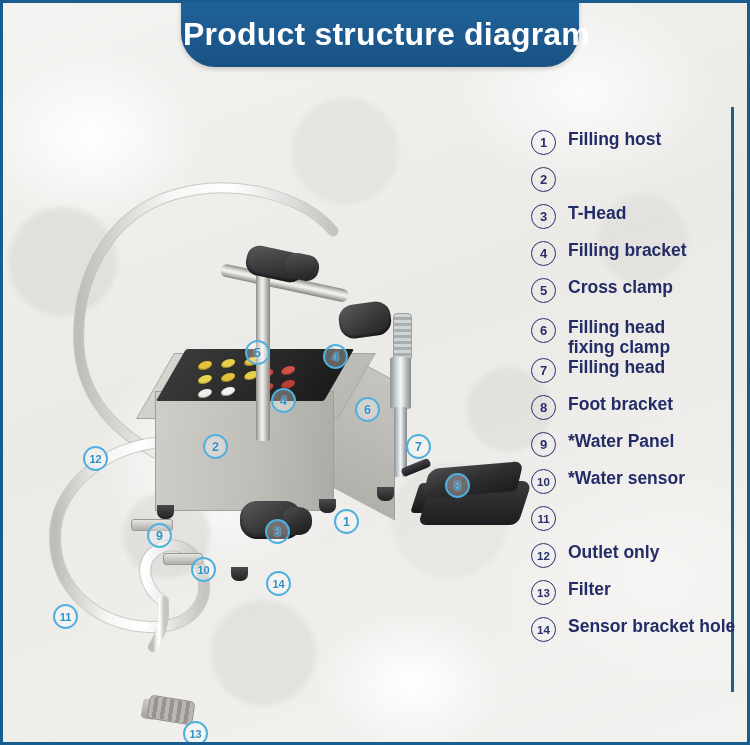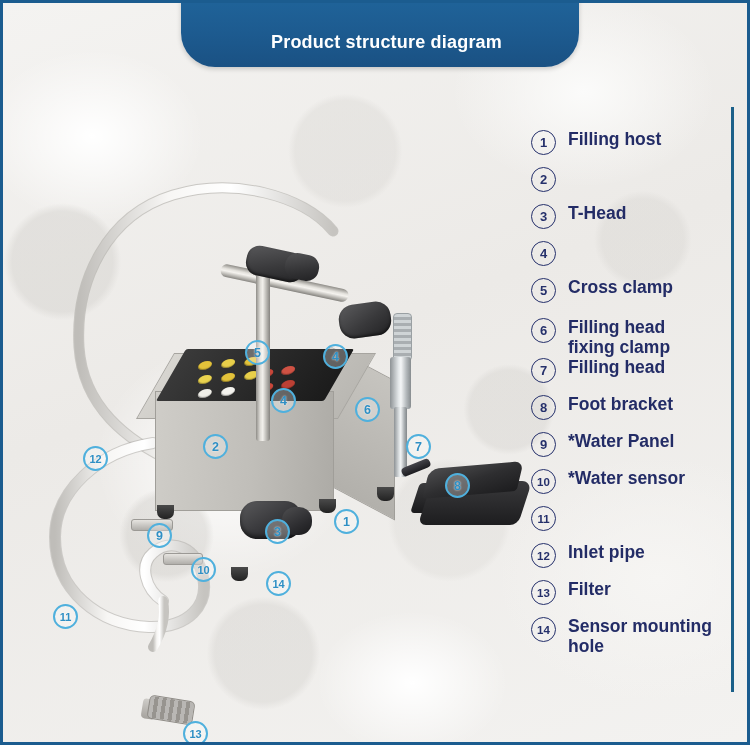--- a/index.html
+++ b/index.html
@@ -40,21 +40,21 @@
   
   #banner{
     position:absolute;left:178px;top:-14px;width:398px;height:78px;
     background:linear-gradient(180deg,#20669c 0%,#1d5b90 55%,#1a5183 100%);
     border-radius:0 0 34px 34px;
     display:flex;align-items:flex-end;justify-content:center;
     padding-bottom:14px;box-sizing:border-box;
     box-shadow:0 2px 5px rgba(0,0,0,.18);
   }
   #banner-title{
-    color:#ffffff;font-size:18px;font-weight:bold;letter-spacing:.2px;
+    color:#ffffff;font-size:32px;font-weight:bold;letter-spacing:.2px;
     white-space:nowrap;
     margin-left:13px;
   }
   
   #legend{
     position:absolute;left:528px;top:126px;width:212px;
   }
   .legend-row{
     position:absolute;left:0;display:flex;align-items:flex-start;
   }
@@ -346,20 +346,21 @@
       </div>
       <div class="legend-row" style="top: 37px;">
         <div class="lg-num">2</div>
       </div>
       <div class="legend-row" style="top: 74px;">
         <div class="lg-num">3</div>
         <div class="lg-label">T-Head</div>
       </div>
       <div class="legend-row" style="top: 111px;">
         <div class="lg-num">4</div>
+        <div class="lg-label">Filling bracket</div>
       </div>
       <div class="legend-row" style="top: 148px;">
         <div class="lg-num">5</div>
         <div class="lg-label">Cross clamp</div>
       </div>
       <div class="legend-row" style="top: 188px;">
         <div class="lg-num">6</div>
         <div class="lg-label">Filling head
 fixing clamp</div>
       </div>
@@ -377,25 +378,25 @@
       </div>
       <div class="legend-row" style="top: 339px;">
         <div class="lg-num wide">10</div>
         <div class="lg-label">*Water sensor</div>
       </div>
       <div class="legend-row" style="top: 376px;">
         <div class="lg-num wide">11</div>
       </div>
       <div class="legend-row" style="top: 413px;">
         <div class="lg-num wide">12</div>
-        <div class="lg-label">Inlet pipe</div>
+        <div class="lg-label">Outlet only</div>
       </div>
       <div class="legend-row" style="top: 450px;">
         <div class="lg-num wide">13</div>
         <div class="lg-label">Filter</div>
       </div>
       <div class="legend-row" style="top: 487px;">
         <div class="lg-num wide">14</div>
-        <div class="lg-label">Sensor mounting hole</div>
+        <div class="lg-label">Sensor bracket hole</div>
       </div>
     </div>
 
 </div>
 
 </body></html>

